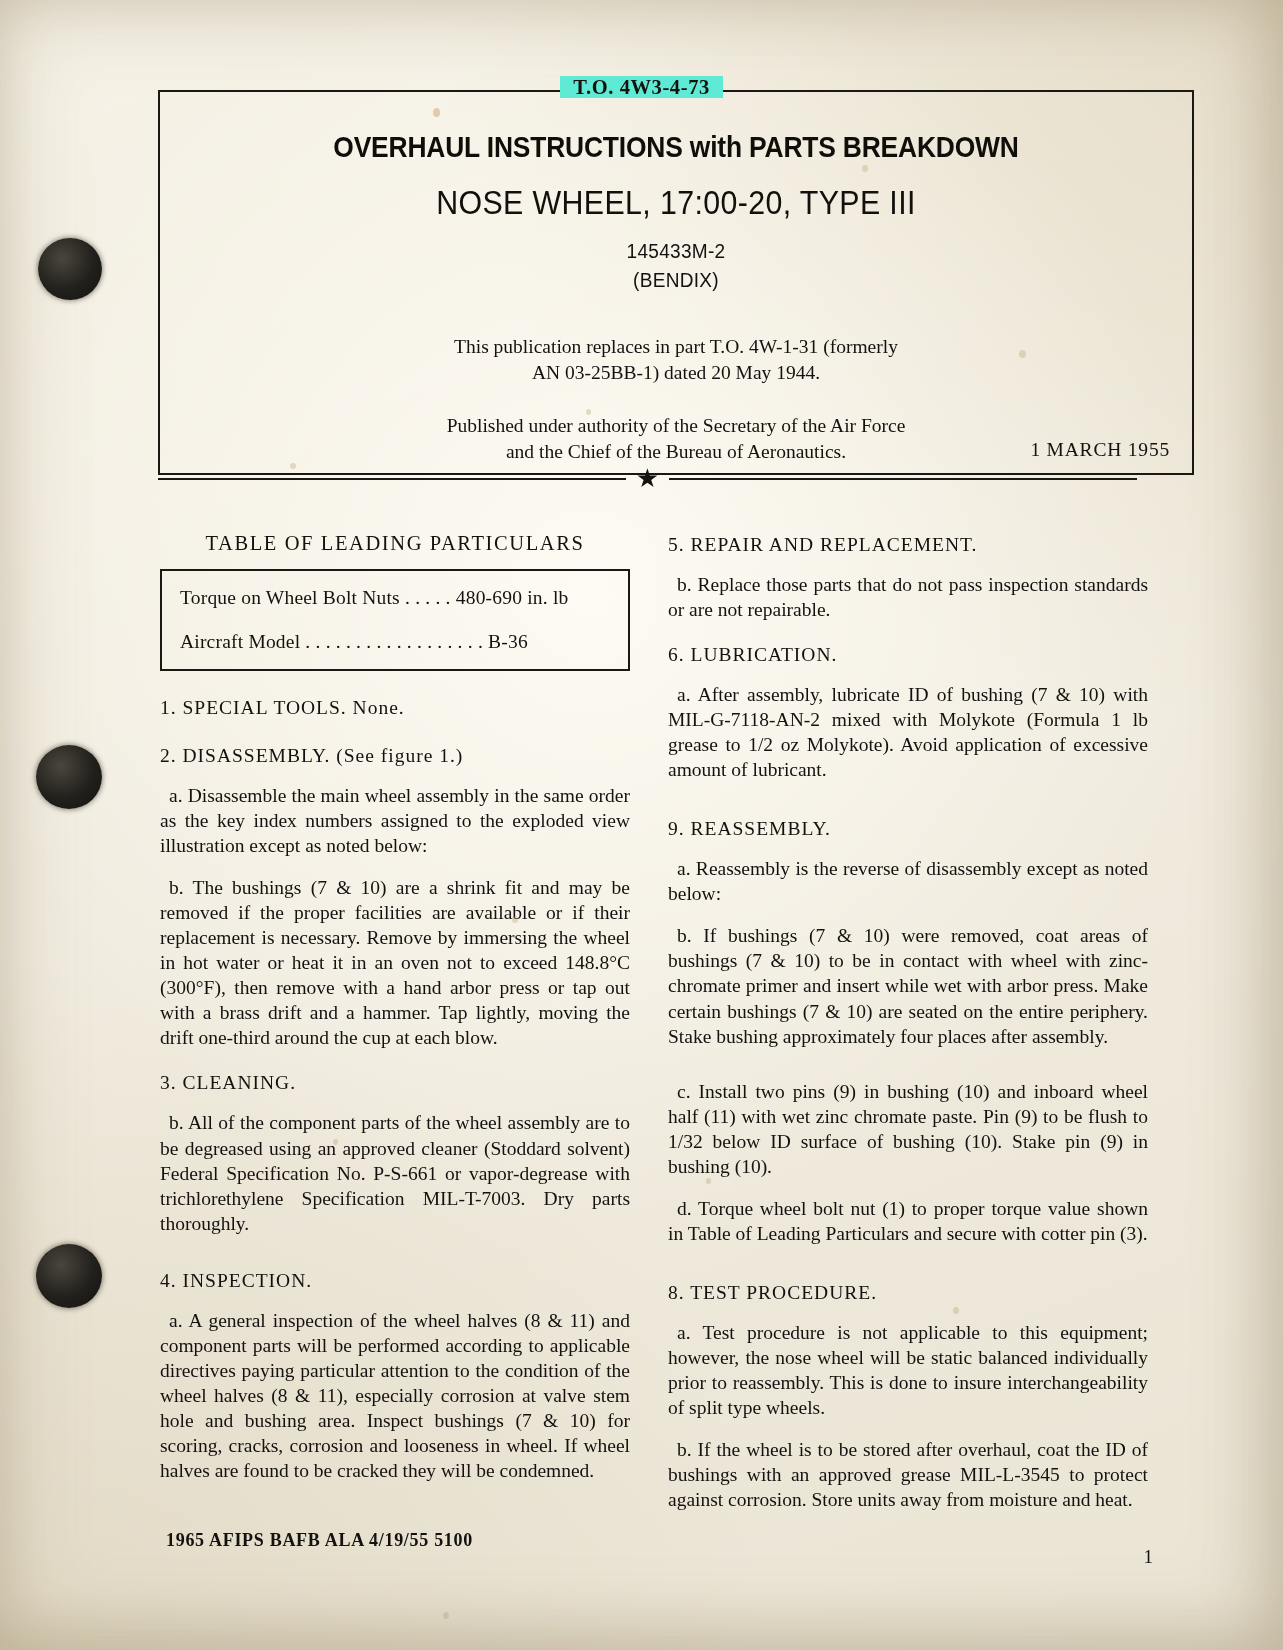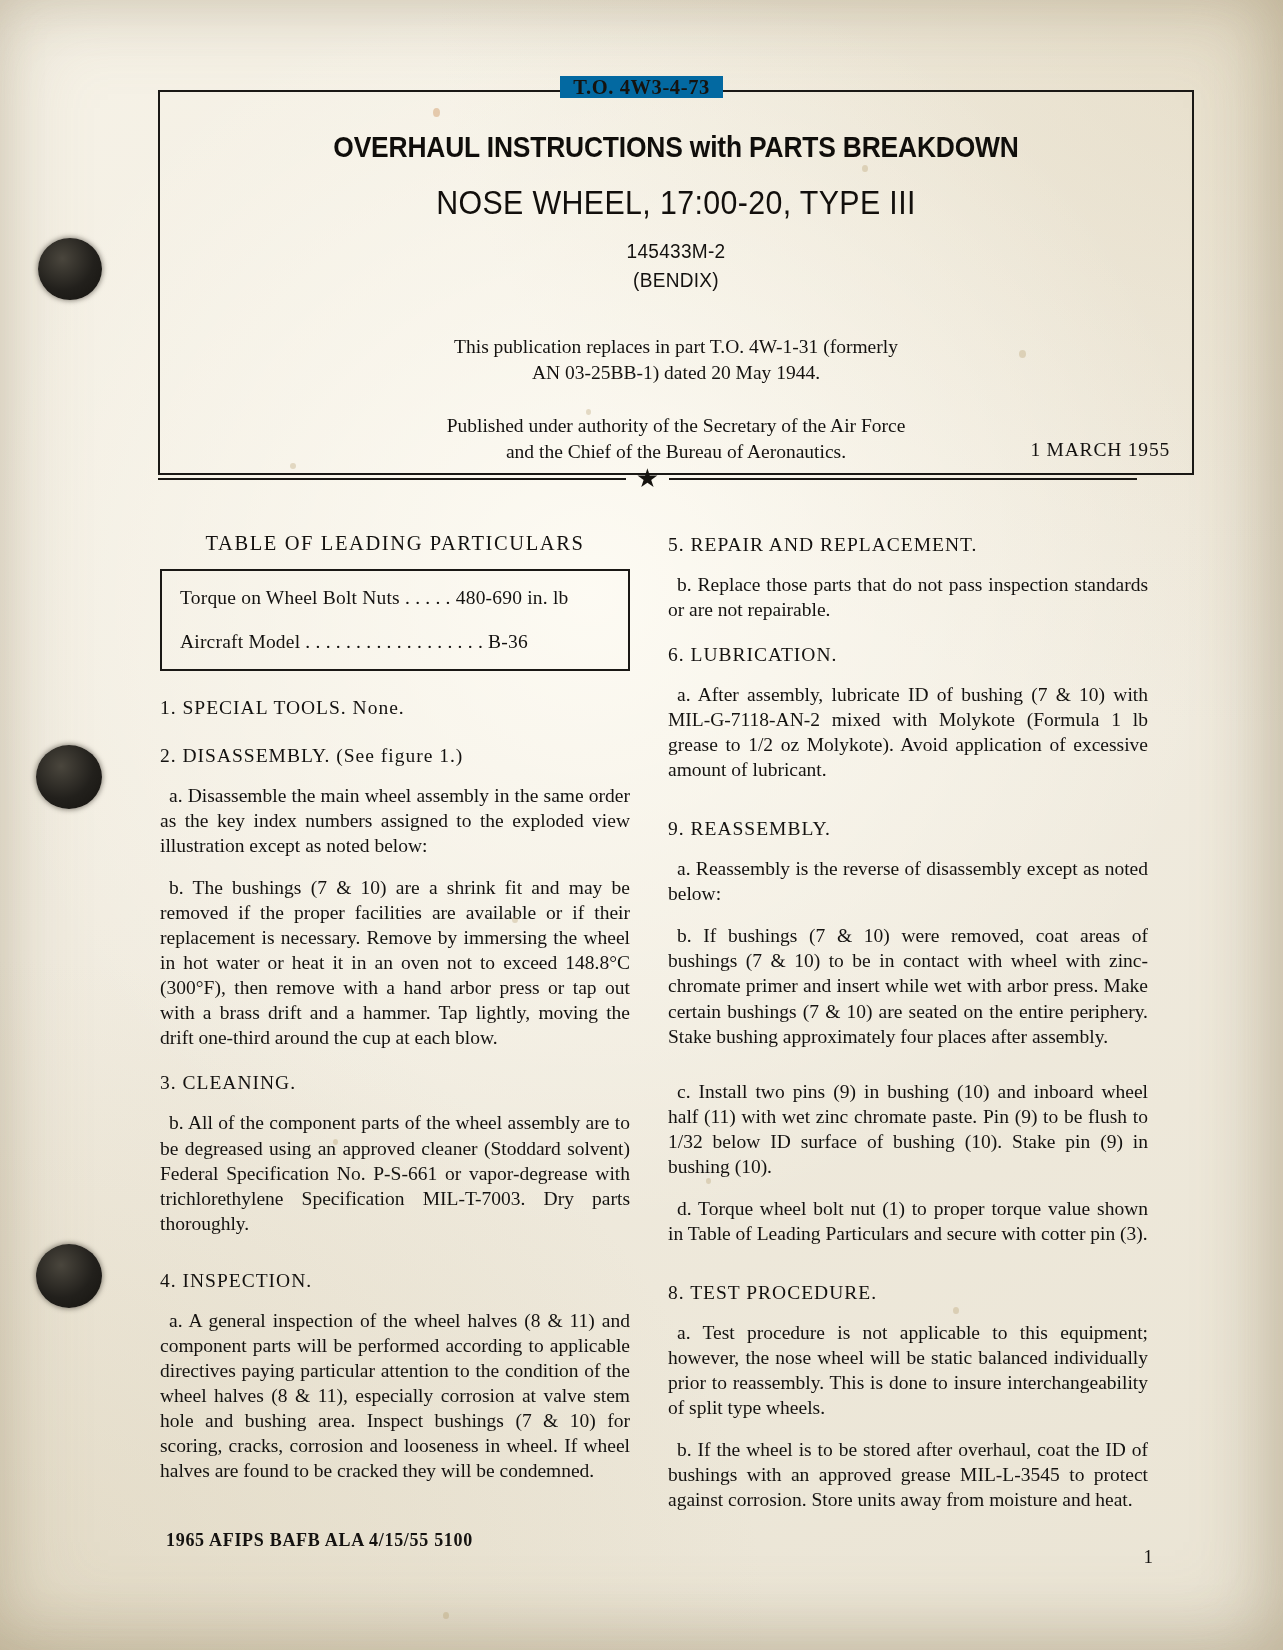--- a/index.html
+++ b/index.html
@@ -68,21 +68,21 @@
   }
   .to-number {
     position: absolute;
     left: 0;
     right: 0;
     top: 76px;
     text-align: center;
     z-index: 5;
   }
   .to-number span {
-    background: #0369a1;
+    background: #5eead4;
     padding: 0 13px;
     font-size: 20.5px;
     font-family: "Liberation Serif", serif;
     font-weight: bold;
     letter-spacing: 0.6px;
     color: #15130f;
   }
 
   .title-inner {
     padding-top: 38px;
@@ -329,21 +329,21 @@
       <p class="para">b. If bushings (7 &amp; 10) were removed, coat areas of bushings (7 &amp; 10) to be in contact with wheel with zinc-chromate primer and insert while wet with arbor press.  Make certain bushings (7 &amp; 10) are seated on the entire periphery.  Stake bushing approximately four places after assembly.</p>
       <p class="para" style="margin-top:30px;">c. Install two pins (9) in bushing (10) and inboard wheel half (11) with wet zinc chromate paste.  Pin (9) to be flush to 1/32 below ID surface of bushing (10). Stake pin (9) in bushing (10).</p>
       <p class="para">d. Torque wheel bolt nut (1) to proper torque value shown in Table of Leading Particulars and secure with cotter pin (3).</p>
 
       <h2 class="sec" style="margin-top:36px;">8. TEST PROCEDURE.</h2>
       <p class="para">a. Test procedure is not applicable to this equipment; however, the nose wheel will be static balanced individually prior to reassembly.  This is done to insure interchangeability of split type wheels.</p>
       <p class="para last">b. If the wheel is to be stored after overhaul, coat the ID of bushings with an approved grease MIL-L-3545 to protect against corrosion.  Store units away from moisture and heat.</p>
     </div>
   </div>
 
-  <div class="imprint">1965 AFIPS BAFB ALA  4/15/55  5100</div>
+  <div class="imprint">1965 AFIPS BAFB ALA  4/19/55  5100</div>
   <div class="pageno">1</div>
 
 </div>
 
 <div class="speck" style="left:433px; top:108px;  width:7px;  height:9px;  background:rgba(196,126,60,0.35);"></div>
 <div class="speck" style="left:862px; top:165px;  width:6px;  height:7px;"></div>
 <div class="speck" style="left:1019px;top:350px;  width:7px;  height:8px;"></div>
 <div class="speck" style="left:586px; top:409px;  width:5px;  height:6px;"></div>
 <div class="speck" style="left:290px; top:463px;  width:6px;  height:6px;"></div>
 <div class="speck" style="left:512px; top:916px;  width:6px;  height:7px;"></div>

